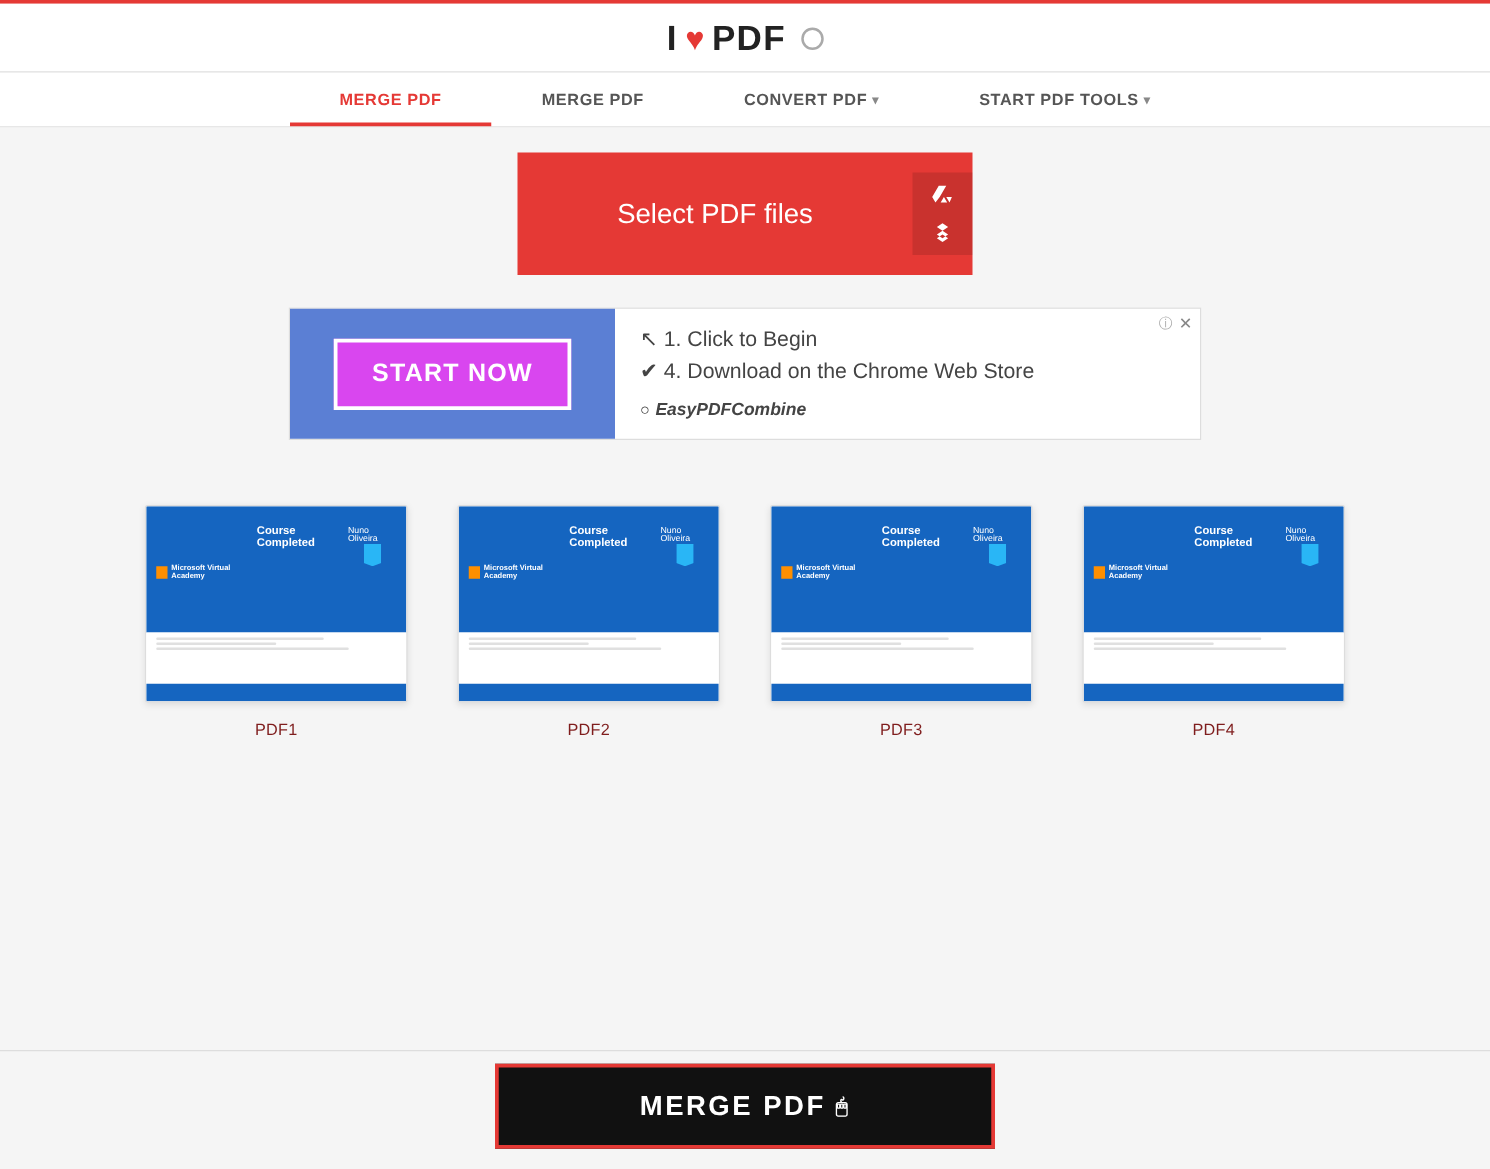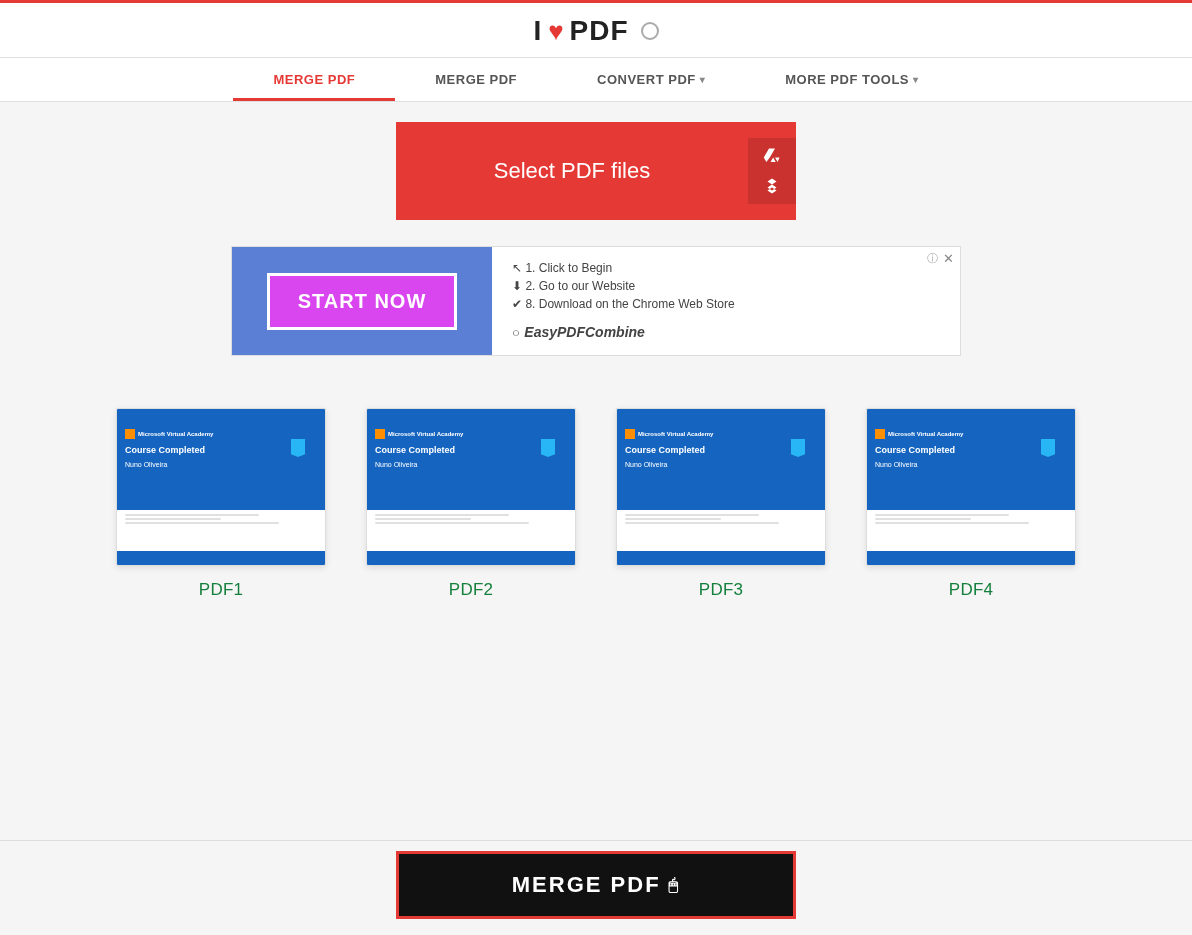--- a/index.html
+++ b/index.html
@@ -75,21 +75,21 @@
       justify-content: center;
       padding: 20px 0 10px;
       background: #f5f5f5;
     }
     .select-bar {
       background: #e53935;
       color: #fff;
       font-size: 22px;
       font-weight: 400;
       padding: 16px 0;
-      width: 400px;
+      width: 364px;
       text-align: center;
       cursor: pointer;
       display: flex;
       align-items: center;
       position: relative;
     }
     .select-bar-label {
       flex: 1;
       text-align: center;
       font-size: 22px;
@@ -141,21 +141,21 @@
       flex-direction: column;
       justify-content: space-between;
     }
     .ad-title {
       font-size: 14px;
       font-weight: 700;
       color: #333;
       margin-bottom: 8px;
     }
     .ad-step {
-      font-size: 12px;
+      font-size: 17px;
       color: #444;
       margin-bottom: 4px;
     }
     .ad-logo {
       font-size: 16px;
       font-weight: 700;
       color: #444;
       text-align: left;
       margin-top: 8px;
     }
@@ -197,22 +197,21 @@
       border-radius: 2px;
       overflow: hidden;
       box-shadow: 0 2px 6px rgba(0,0,0,0.1);
       position: relative;
     }
     
     .cert-header {
       background: #1565c0;
       height: 65%;
       display: flex;
-      flex-direction: column;
-      padding: 20px 8px 4px;
+      padding: 10px 8px 4px;
     }
     .cert-mva-logo {
       display: flex;
       align-items: center;
       gap: 3px;
       margin-bottom: 2px;
     }
     .cert-mva-square {
       width: 10px; height: 10px;
       background: #ff8f00;
@@ -266,22 +265,22 @@
       position: absolute;
       bottom: 0;
     }
     .cert-sign {
       font-size: 8px;
       color: #555;
       font-style: italic;
     }
     .pdf-label {
       margin-top: 14px;
-      font-size: 17px;
-      color: #15803d;
+      font-size: 13px;
+      color: #7f1d1d;
       letter-spacing: 0.2px;
     }
 
     
     .merge-bar {
       position: fixed;
       bottom: 0; left: 0; right: 0;
       display: flex;
       justify-content: center;
       padding: 10px 0 16px;
@@ -329,21 +328,21 @@
       <span>MERGE PDF</span>
     </div>
     <div class="nav-item">
       <span>MERGE PDF</span>
     </div>
     <div class="nav-item">
       <span>CONVERT PDF</span>
       <span class="nav-arrow">▾</span>
     </div>
     <div class="nav-item">
-      <span>MORE PDF TOOLS</span>
+      <span>START PDF TOOLS</span>
       <span class="nav-arrow">▾</span>
     </div>
   </nav>
 </div>
 
 <div class="select-bar-wrap">
   <div class="select-bar">
     <span class="select-bar-label">Select PDF files</span>
     <div class="select-bar-icons">
       <div class="cloud-icon-btn">
@@ -364,26 +363,22 @@
   <div class="ad-banner">
     <div class="ad-left">
       <button class="start-now-btn">START NOW</button>
     </div>
     <div class="ad-right">
       <div class="ad-step">
         <span>↖ </span>
         <span>1. Click to Begin</span>
       </div>
       <div class="ad-step">
-        <span>⬇ </span>
-        <span>2. Go to our Website</span>
-      </div>
-      <div class="ad-step">
         <span>✔ </span>
-        <span>8. Download on the Chrome Web Store</span>
+        <span>4. Download on the Chrome Web Store</span>
       </div>
       <div class="ad-logo">
         <span style="font-style:italic;font-size:13px;">○</span>
         <span style="font-size:14px;font-style:italic;">EasyPDFCombine</span>
       </div>
     </div>
     <span class="ad-info-btn">ⓘ</span>
     <button class="ad-close-btn">✕</button>
   </div>
 </div>

